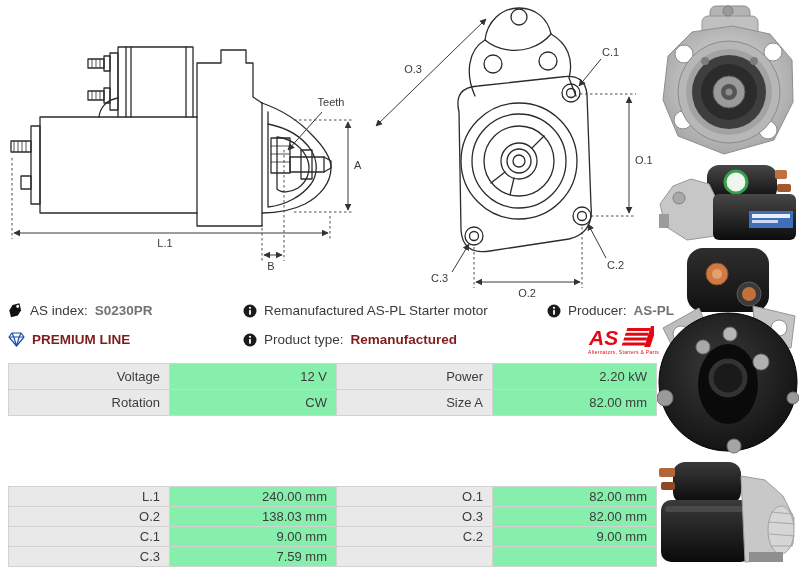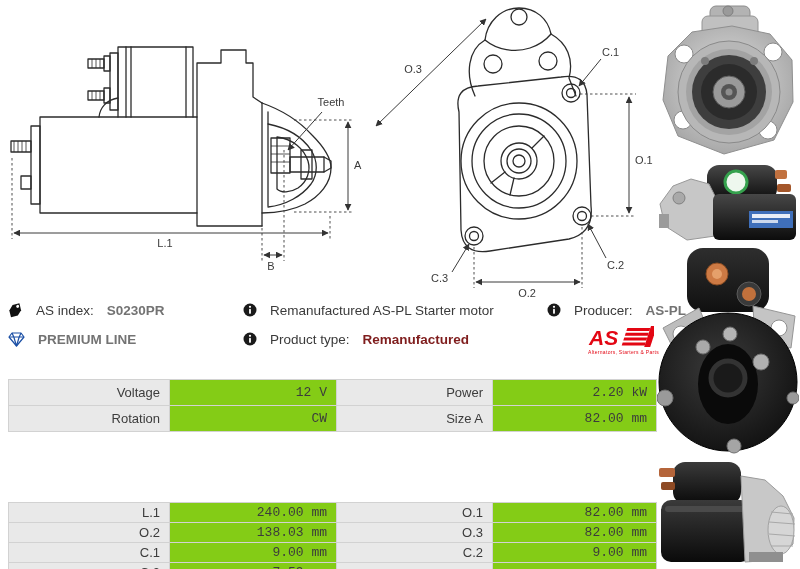--- a/index.html
+++ b/index.html
@@ -7,32 +7,32 @@
        font-family:"Liberation Sans",sans-serif;color:#3c3c3c;}
   svg{display:block;}
   .abs{position:absolute;}
   
   .outl{fill:none;stroke:#2b2b2b;stroke-width:1.3;stroke-linejoin:round;stroke-linecap:round;}
   .thin{fill:none;stroke:#2b2b2b;stroke-width:0.8;}
   .dim{fill:none;stroke:#3a3a3a;stroke-width:1;}
   .dot{fill:none;stroke:#3a3a3a;stroke-width:0.9;stroke-dasharray:2.5 2.5;}
   .dlab{font-family:"Liberation Sans",sans-serif;font-size:11px;fill:#3a3a3a;}
   
-  .iline{position:absolute;display:flex;gap:13px;font-size:13.5px;color:#3a3a3a;white-space:nowrap;}
+  .iline{position:absolute;display:flex;align-items:center;gap:7px;font-size:13.5px;color:#3a3a3a;white-space:nowrap;}
   .iline b{color:#737373;}
-  .blue{color:#737373;font-weight:bold;}
+  .blue{color:#7f1d1d;font-weight:bold;}
   .green{color:#7f1d1d;font-weight:bold;}
   .logo{position:absolute;text-align:right;}
   .logo .tag{font-size:5px;color:#e30613;letter-spacing:0.3px;white-space:nowrap;margin-top:1px;}
   
-  table.spec{position:absolute;left:8px;border-collapse:collapse;table-layout:fixed;margin-top:16px;}
+  table.spec{position:absolute;left:8px;border-collapse:collapse;table-layout:fixed;}
   table.spec td{border:1px solid #d2d2d2;font-size:13px;line-height:1.2;color:#3c3c3c;
                 text-align:right;vertical-align:middle;padding:1px 9px;overflow:hidden;}
   td.lab{background:#e9e9e9;}
-  td.val{background:#84cc16;font-family:Liberation Mono, monospace;}
+  td.val{background:#86efac;}
   
   .photo{position:absolute;}
 </style>
 </head>
 <body>
 
 <div id="app">
 
   <svg class="abs" style="left:0;top:0" width="372" height="295" viewBox="0 0 372 295">
     <defs>

